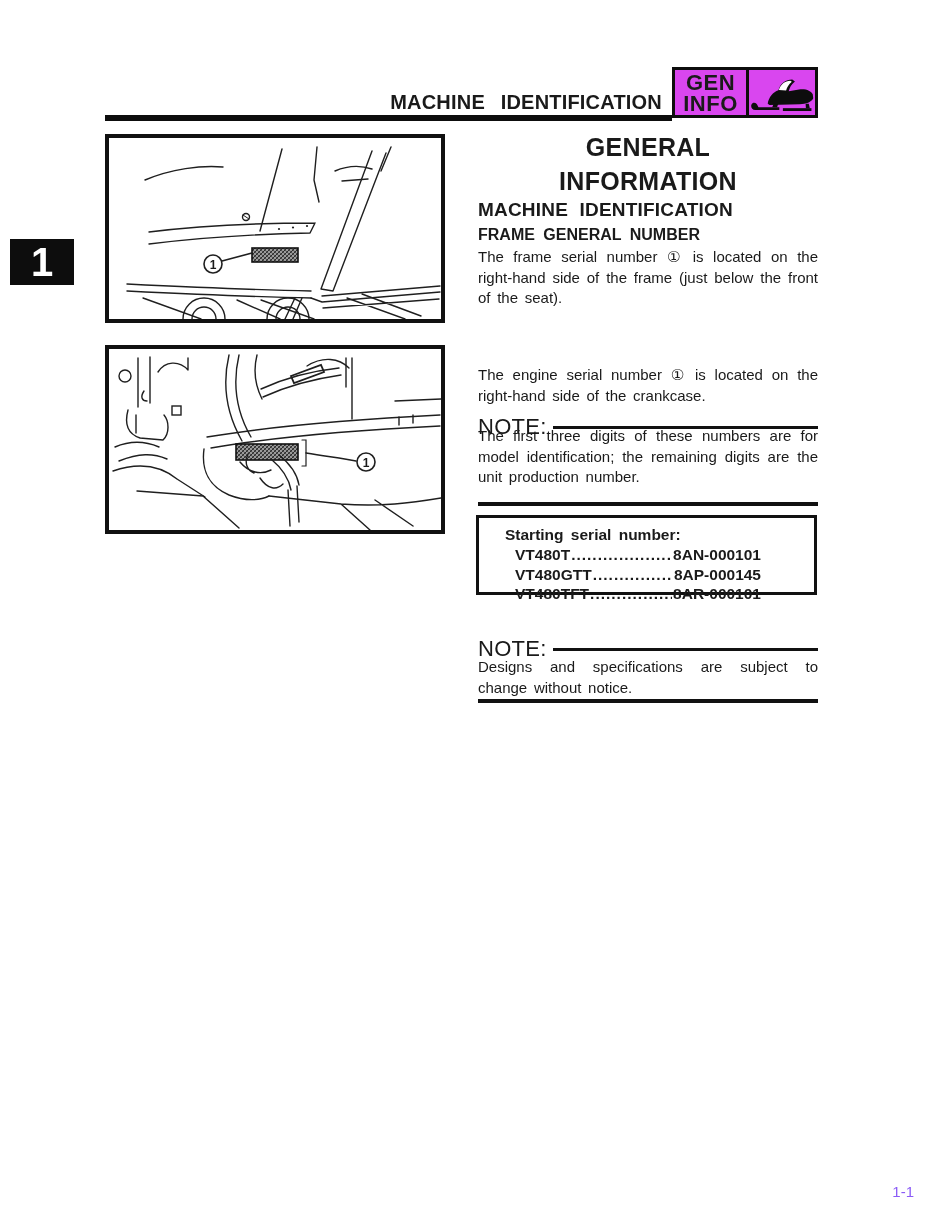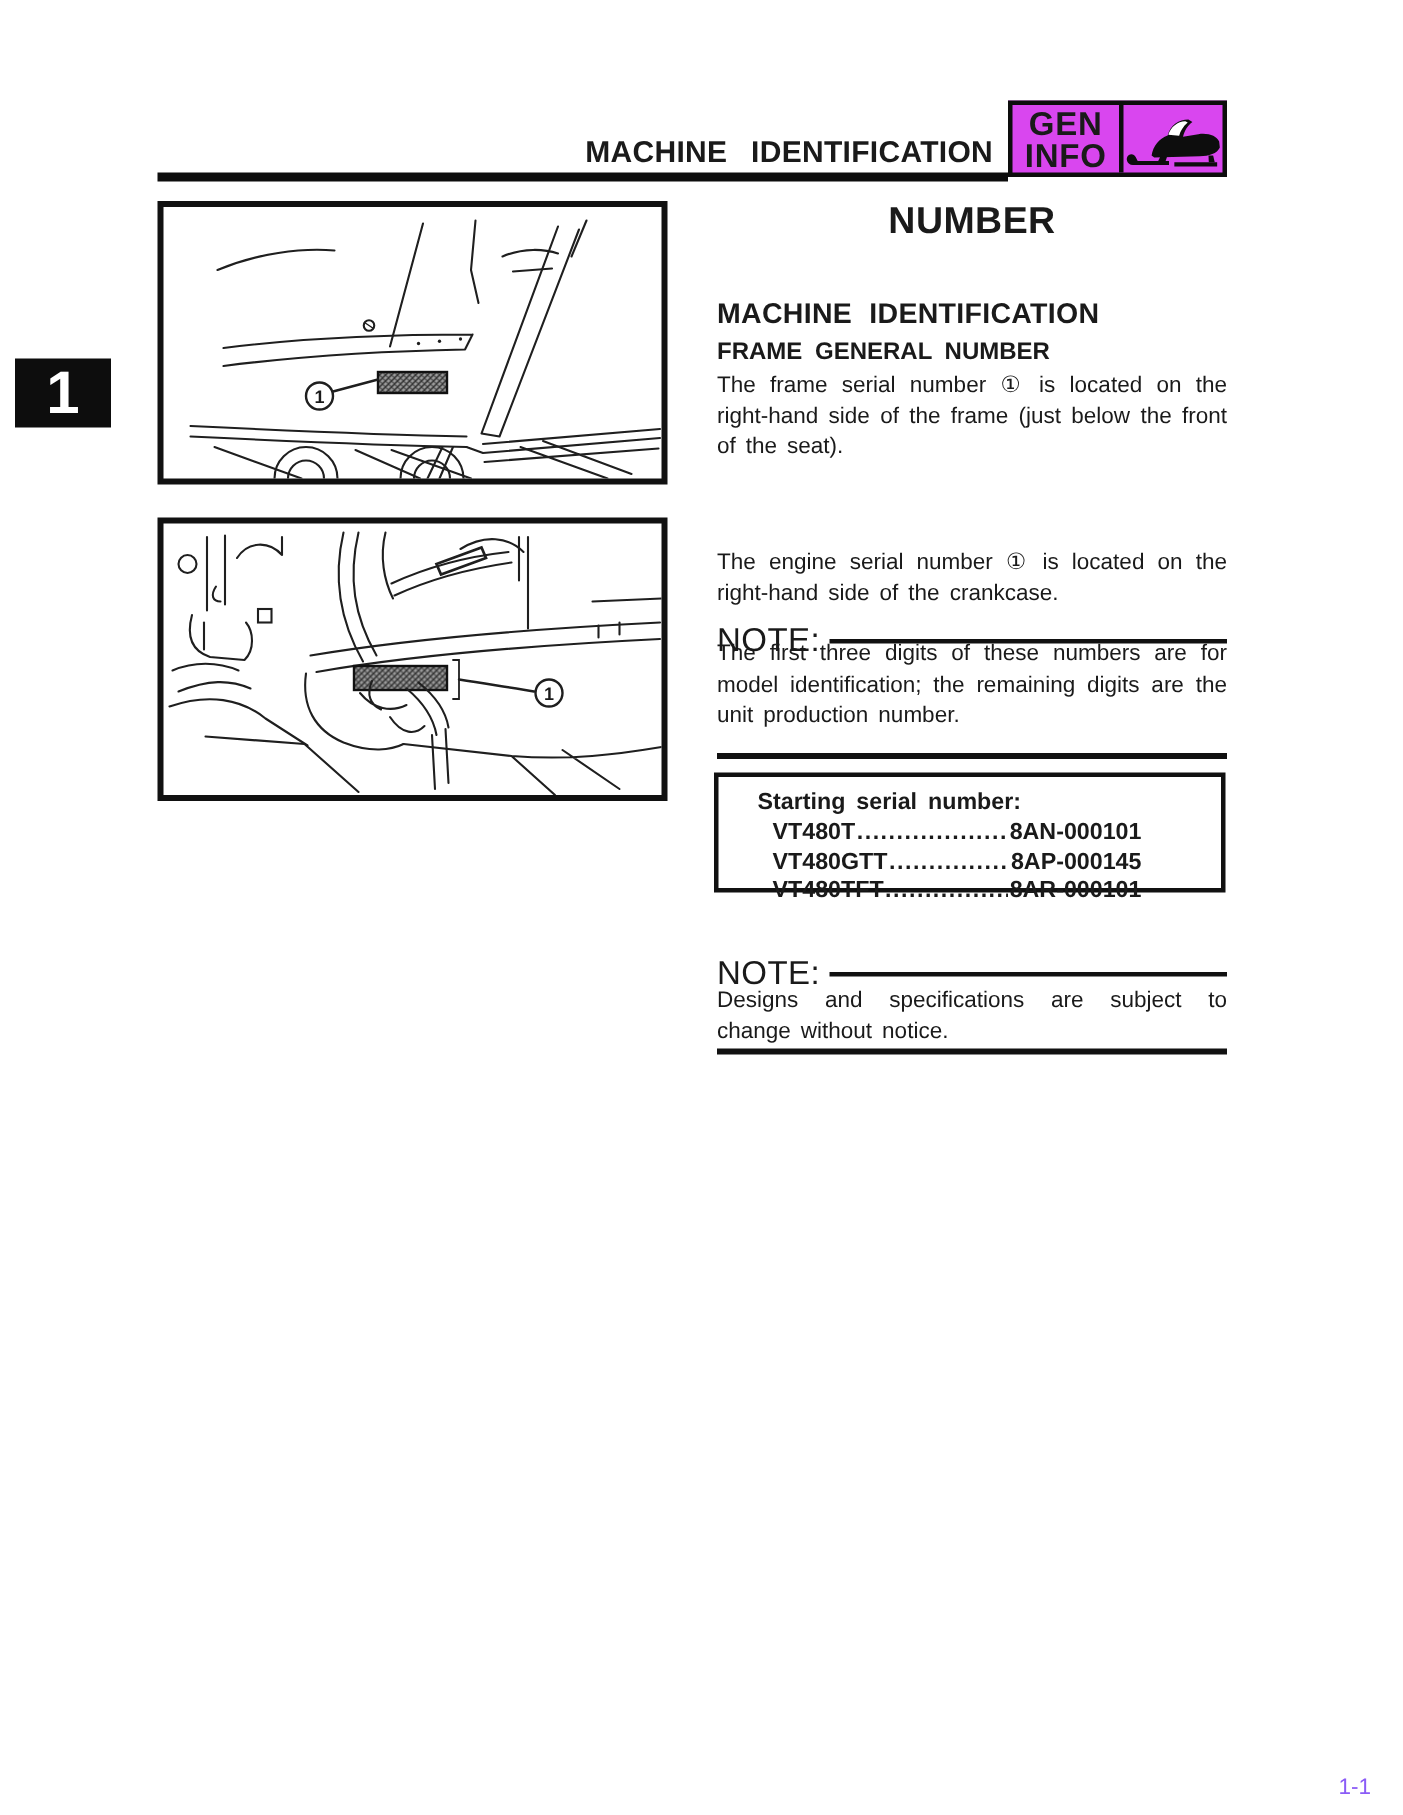--- a/index.html
+++ b/index.html
@@ -148,21 +148,22 @@
       <path d="M131,113 C140,124 152,126 162,121 M139,105 C135,114 138,121 145,124"></path>
       <path d="M162,110 C174,120 180,130 182,141 M170,106 C180,114 188,124 190,136"></path>
       <path d="M151,129 C159,141 168,141 174,135"></path>
       <path d="M179,141 L181,177 M188,137 L190,173"></path>
       <path d="M28,142 L94,147 M94,147 L130,179"></path>
       <path d="M160,147 L232,155 M232,155 C272,158 302,154 332,149 M232,155 L261,181 M266,151 L304,177"></path>
     </svg>
   </div>
 
   <div class="col doc-title">
-    <div>NUMBER</div>
+    <div>GENERAL</div>
+    <div>INFORMATION</div>
   </div>
 
   <div class="col h1">MACHINE IDENTIFICATION</div>
 
   <div class="col h2" id="h2-frame">FRAME GENERAL NUMBER</div>
   <div class="col body-p" id="p-frame">The frame serial number ① is located on the right-hand side of the frame (just below the front of the seat).</div>
 
   <div class="col body-p" id="p-engine">The engine serial number ① is located on the right-hand side of the crankcase.</div>
 
   <div class="col note-row" id="note1">

